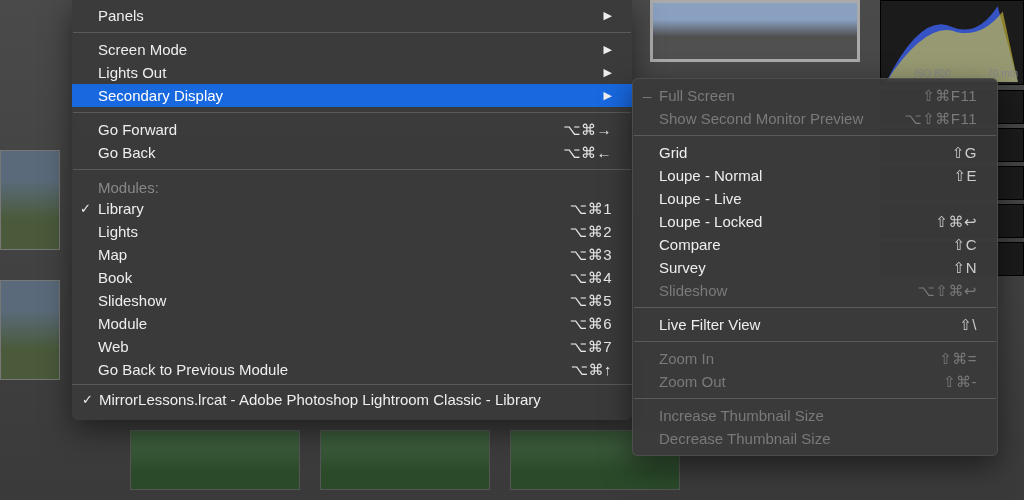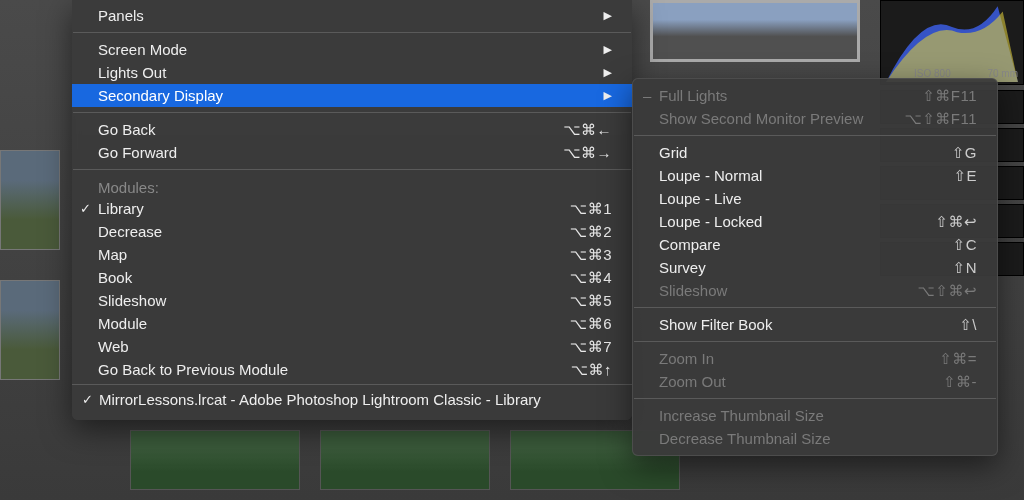--- a/index.html
+++ b/index.html
@@ -219,37 +219,37 @@
   <div class="item">
     <span class="label">Lights Out</span>
     <span class="arrow">▶</span>
   </div>
   <div class="item highlight">
     <span class="label">Secondary Display</span>
     <span class="arrow">▶</span>
   </div>
   <div class="sep"></div>
   <div class="item">
+    <span class="label">Go Forward</span>
+    <span class="shortcut">⌥⌘→</span>
+  </div>
+  <div class="item">
     <span class="label">Go Back</span>
     <span class="shortcut">⌥⌘←</span>
-  </div>
-  <div class="item">
-    <span class="label">Go Forward</span>
-    <span class="shortcut">⌥⌘→</span>
   </div>
   <div class="sep"></div>
   <div class="section-label">Modules:</div>
 
   <div class="item">
     <span class="check">✓</span>
     <span class="label">Library</span>
     <span class="shortcut">⌥⌘1</span>
   </div>
   <div class="item">
-    <span class="label">Decrease</span>
+    <span class="label">Lights</span>
     <span class="shortcut">⌥⌘2</span>
   </div>
   <div class="item">
     <span class="label">Map</span>
     <span class="shortcut">⌥⌘3</span>
   </div>
   <div class="item">
     <span class="label">Book</span>
     <span class="shortcut">⌥⌘4</span>
   </div>
@@ -272,21 +272,21 @@
 
   <div class="footer-item">
     <span class="check">✓</span>
     <span>MirrorLessons.lrcat - Adobe Photoshop Lightroom Classic - Library</span>
   </div>
 </div>
 
 <div class="submenu">
   <div class="item disabled">
     <span class="dash">–</span>
-    <span class="label">Full Lights</span>
+    <span class="label">Full Screen</span>
     <span class="shortcut">⇧⌘F11</span>
   </div>
   <div class="item disabled">
     <span class="label">Show Second Monitor Preview</span>
     <span class="shortcut">⌥⇧⌘F11</span>
   </div>
   <div class="sep"></div>
   <div class="item">
     <span class="label">Grid</span>
     <span class="shortcut">⇧G</span>
@@ -309,21 +309,21 @@
   <div class="item">
     <span class="label">Survey</span>
     <span class="shortcut">⇧N</span>
   </div>
   <div class="item disabled">
     <span class="label">Slideshow</span>
     <span class="shortcut">⌥⇧⌘↩</span>
   </div>
   <div class="sep"></div>
   <div class="item">
-    <span class="label">Show Filter Book</span>
+    <span class="label">Live Filter View</span>
     <span class="shortcut">⇧\</span>
   </div>
   <div class="sep"></div>
   <div class="item disabled">
     <span class="label">Zoom In</span>
     <span class="shortcut">⇧⌘=</span>
   </div>
   <div class="item disabled">
     <span class="label">Zoom Out</span>
     <span class="shortcut">⇧⌘-</span>

